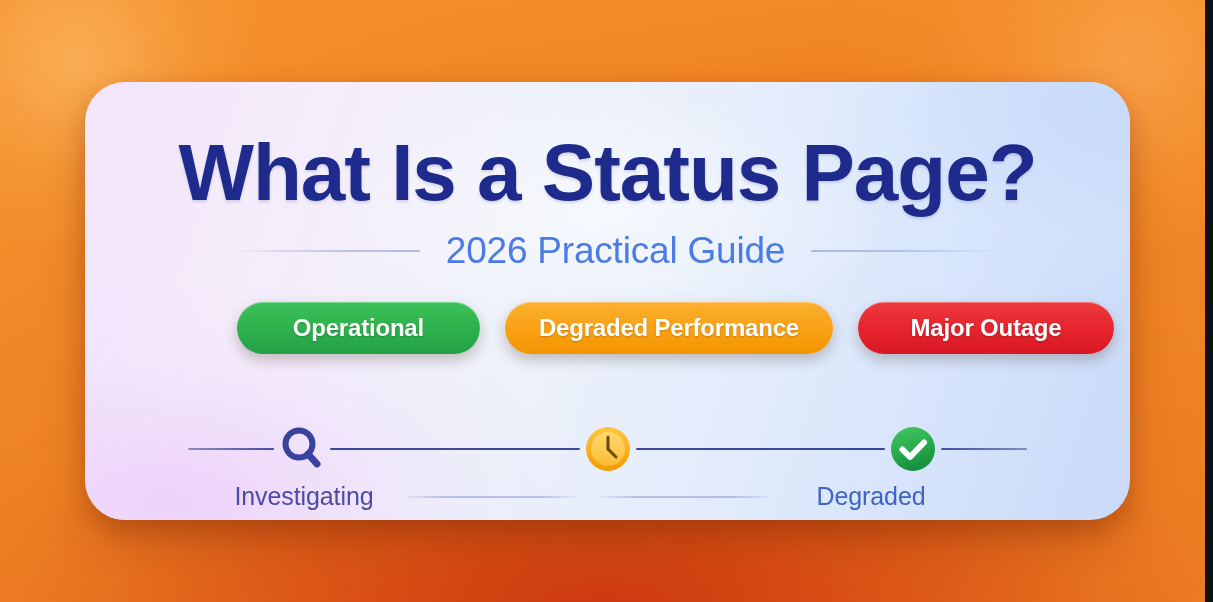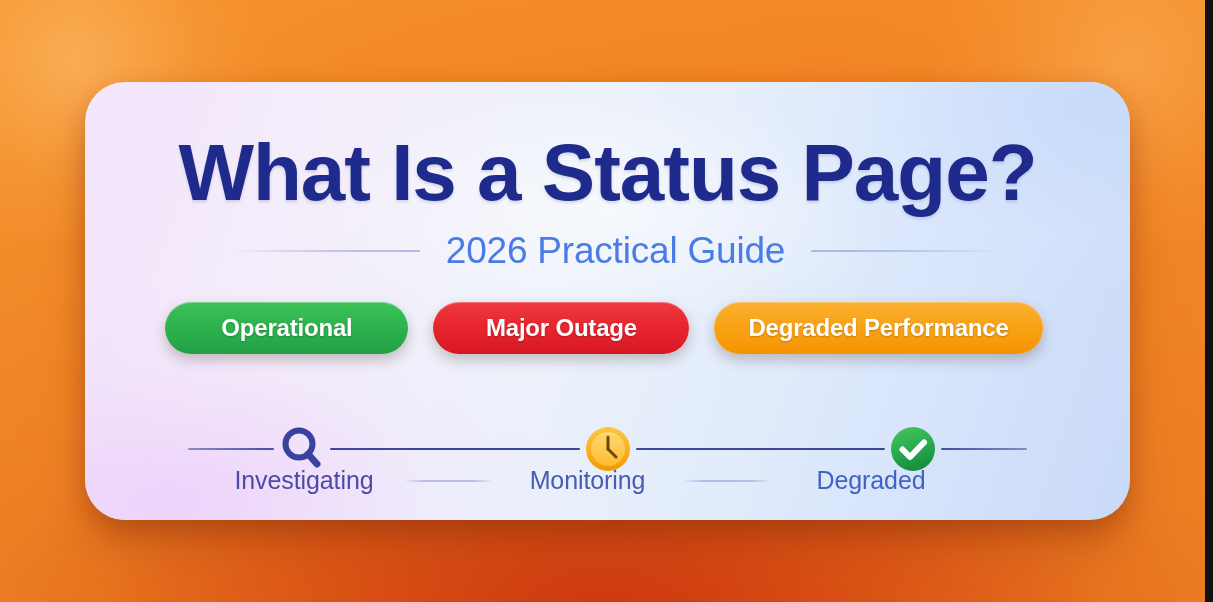--- a/index.html
+++ b/index.html
@@ -133,21 +133,21 @@
     white-space: nowrap;
   }
 
   
   .badges {
     position: absolute;
     left: 0; right: 16px;
     top: 220px;
     display: flex;
     align-items: center;
-    justify-content: center;
+    justify-content: flex-end;
     gap: 25px;
     padding-left: 9px;
   }
   .badge {
     height: 52px;
     display: inline-flex;
     align-items: center;
     justify-content: center;
     padding: 0 34px;
     border-radius: 26px;
@@ -214,21 +214,21 @@
     align-items: center;
     justify-content: center;
     position: relative;
     cursor: pointer;
   }
   .icon-svg { display: block; }
 
   .tl-labels {
     position: absolute;
     left: 0; right: 0;
-    top: 72px;
+    top: 88px;
     display: flex;
     align-items: center;
   }
   .tl-label {
     flex: 0 0 auto;
     font-size: 25px;
     font-weight: 400;
     color: #4a5bb5;
     letter-spacing: -0.1px;
     white-space: nowrap;
@@ -263,22 +263,22 @@
       <div class="title">What Is a Status Page?</div>
 
       <div class="subtitle-row">
         <div class="sub-rule left"></div>
         <div class="subtitle">2026 Practical Guide</div>
         <div class="sub-rule right"></div>
       </div>
 
       <div class="badges">
         <button class="badge operational">Operational</button>
+        <button class="badge degraded">Degraded Performance</button>
         <button class="badge outage">Major Outage</button>
-        <button class="badge degraded">Degraded Performance</button>
       </div>
 
       <div class="timeline">
 
         <div class="tl-track">
           <div class="tl-line edge"></div>
 
           <div class="tl-node">
             <svg class="icon-svg" width="52" height="52" viewBox="0 0 52 52">
               <circle cx="23" cy="21" r="13.5" fill="none" stroke="#3a42a0" stroke-width="6"></circle>
@@ -323,21 +323,20 @@
               <path d="M13.5 24.5 L21 32 L35 17.5" fill="none" stroke="#ffffff" stroke-width="6" stroke-linecap="round" stroke-linejoin="round"></path>
             </svg>
           </div>
 
           <div class="tl-line edge last"></div>
         </div>
 
         <div class="tl-labels">
           <div class="tl-label investigating">Investigating</div>
           <div class="tl-lbl-line"></div>
-          <div class="tl-label monitoring">Monitoring</div>
           <div class="tl-lbl-line"></div>
           <div class="tl-label resolved">Degraded</div>
           <div class="spacer-end"></div>
         </div>
 
       </div>
     </div>
   </div>
 </div>
 

